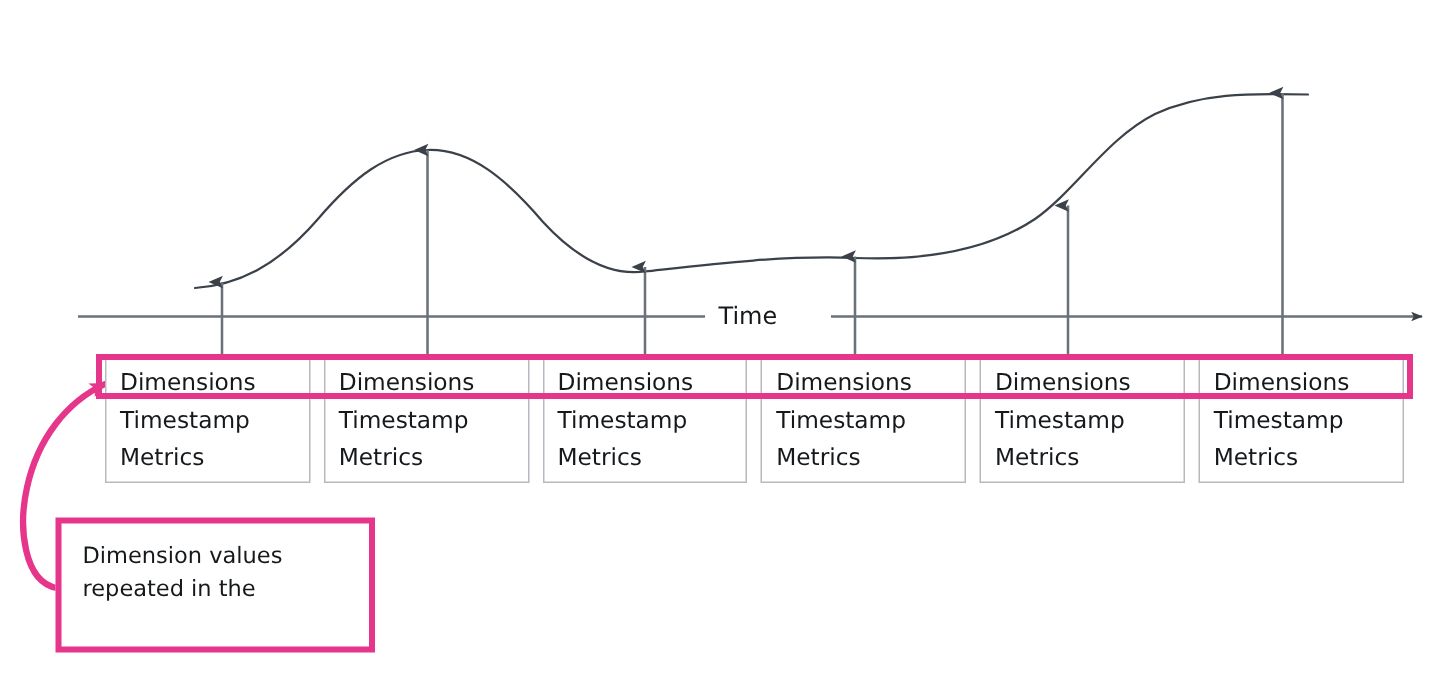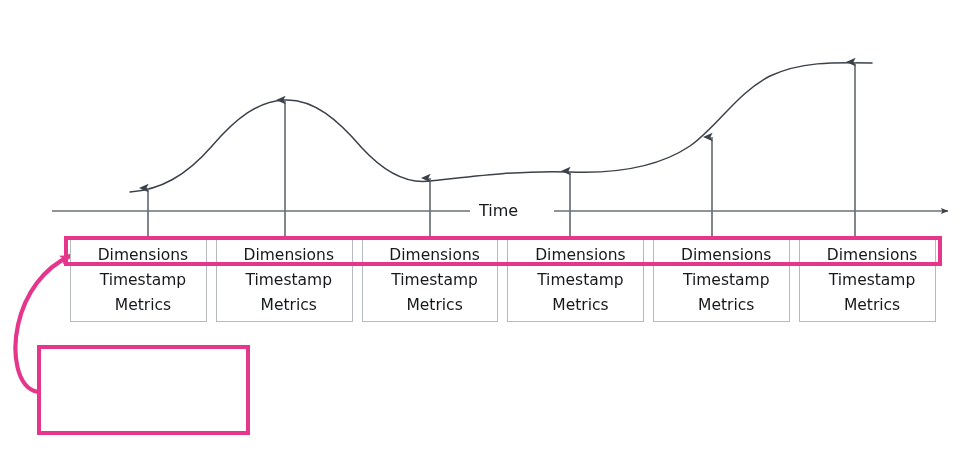--- a/index.html
+++ b/index.html
@@ -14,21 +14,20 @@
     overflow: hidden;
     font-family: "DejaVu Sans", "Liberation Sans", sans-serif;
     -webkit-font-smoothing: antialiased;
   }
 
   #diagram-root {
     position: absolute;
     inset: 0;
     width: 964px;
     height: 450px;
-    text-align: center;
   }
 
   
   #vector-layer {
     position: absolute;
     left: 0;
     top: 0;
     width: 964px;
     height: 450px;
     pointer-events: none;
@@ -187,15 +186,17 @@
       <div class="record-line">Dimensions</div>
       <div class="record-line">Timestamp</div>
       <div class="record-line">Metrics</div>
     </div>
 
   </div>
 
   <div id="dimensions-highlight"></div>
 
   <div id="annotation-box">
+    <div class="annotation-line">Dimension values</div>
+    <div class="annotation-line">repeated in the</div>
   </div>
 
 </div>
 
 </body></html>

